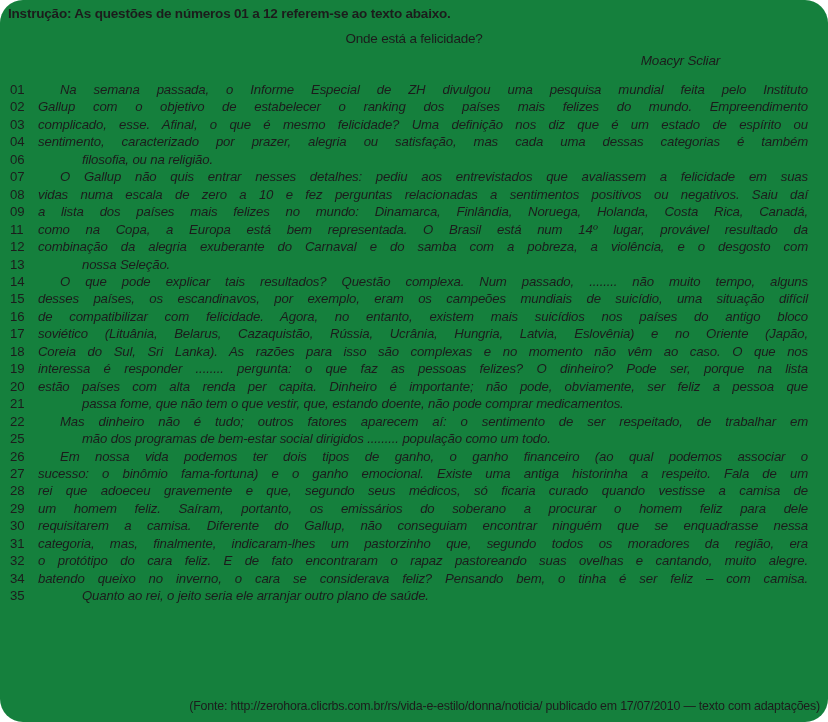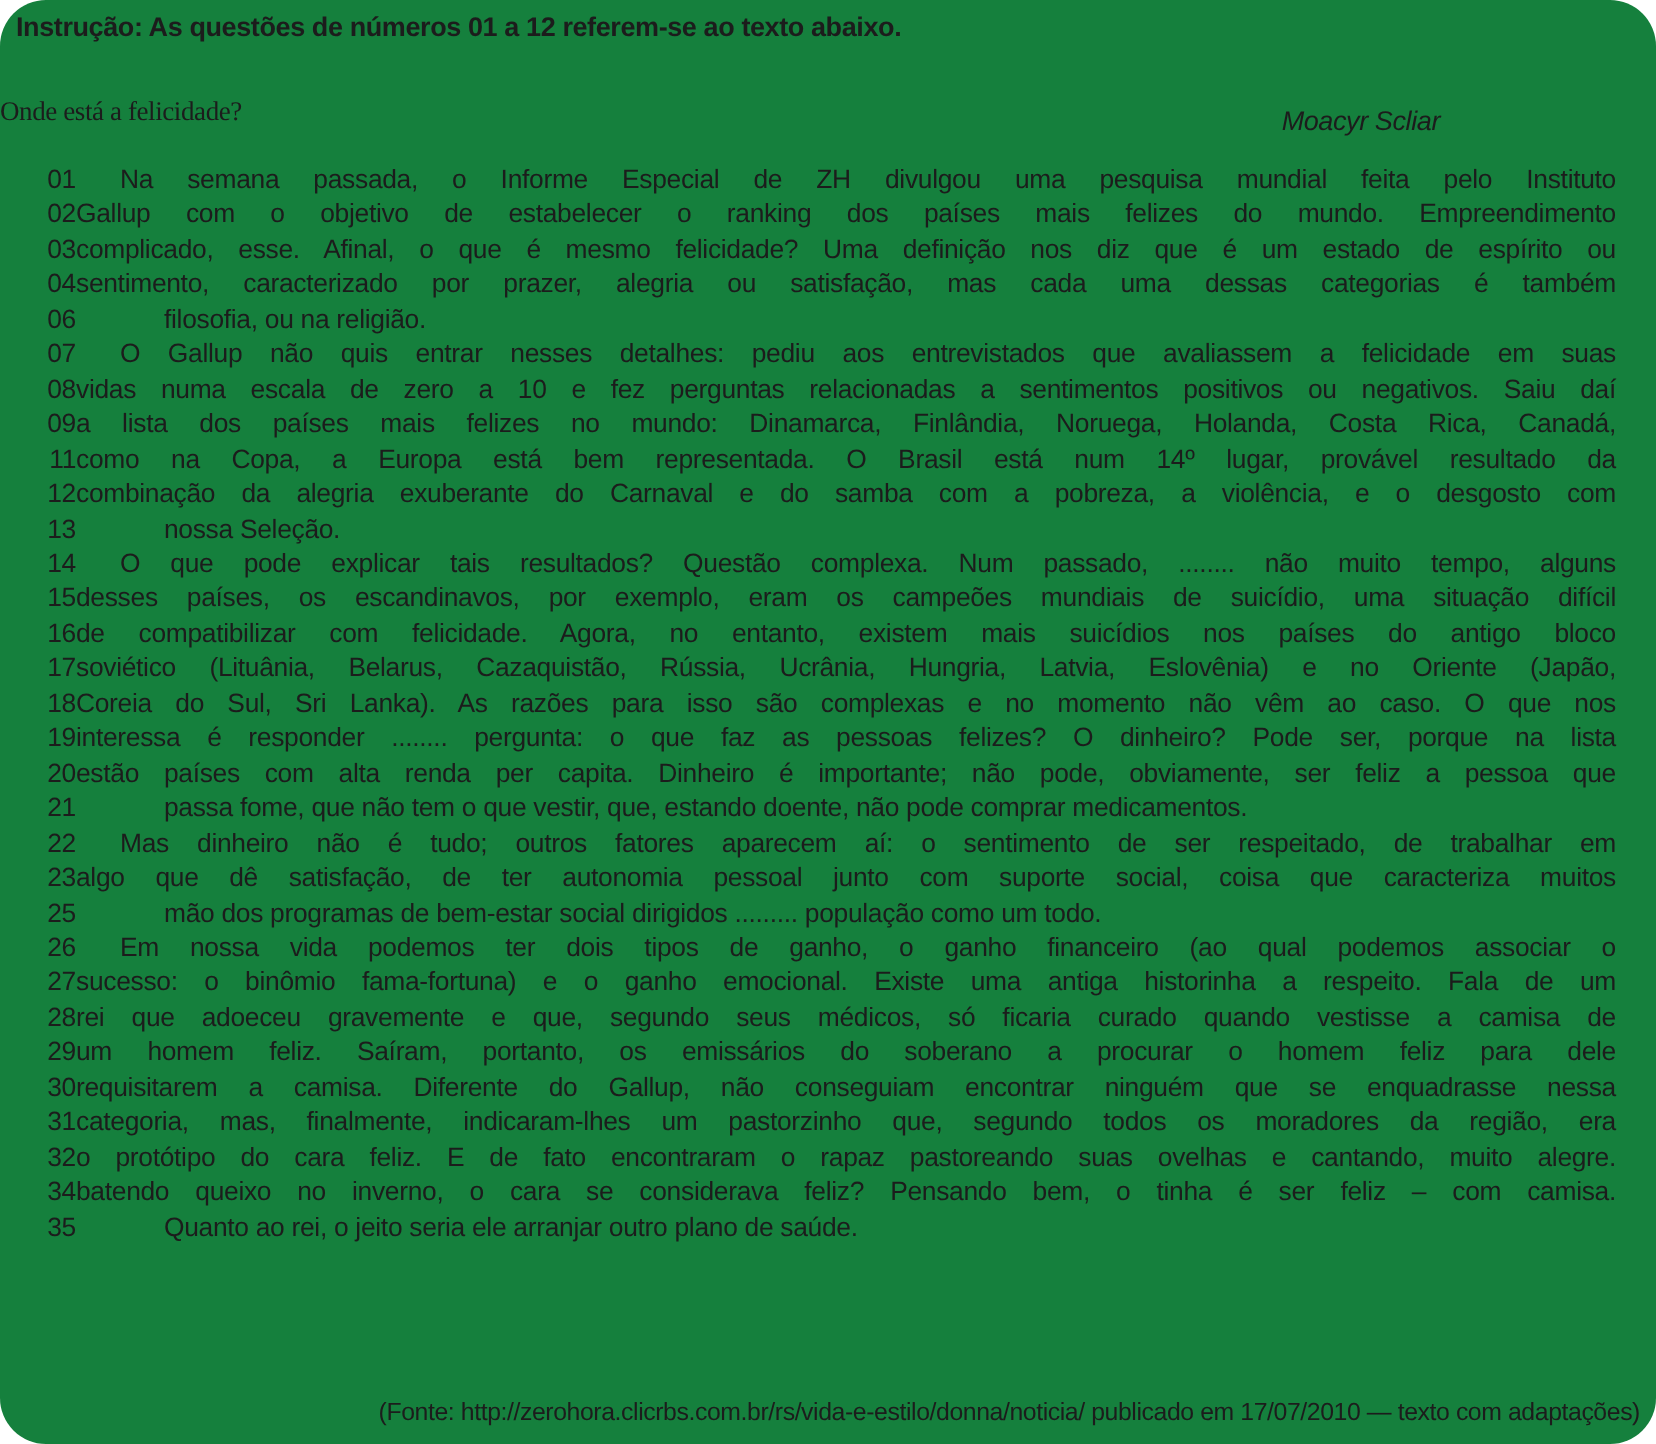--- a/index.html
+++ b/index.html
@@ -20,26 +20,26 @@
     position: absolute;
     top: 6px;
     left: 8px;
     font-size: 13.5px;
     font-weight: bold;
     letter-spacing: -0.2px;
     white-space: nowrap;
   }
   .title {
     position: absolute;
-    top: 48px;
+    top: 31px;
     left: 0;
     width: 100%;
+    text-align: center;
     font-size: 13.5px;
     letter-spacing: -0.2px;
-    font-family: Liberation Serif, serif;
   }
   .author {
     position: absolute;
     top: 53px;
     right: 108px;
     font-size: 13.5px;
     font-style: italic;
     letter-spacing: -0.2px;
   }
   .lines {
@@ -49,26 +49,27 @@
     right: 20px;
   }
   .line {
     display: flex;
     line-height: 17.45px;
     font-size: 13.2px;
     letter-spacing: -0.15px;
   }
   .num {
     flex: 0 0 28px;
-    text-align: right;
+    text-align: left;
   }
   .ltext {
     flex: 1;
     text-align: justify;
     text-align-last: justify;
+    font-style: italic;
   }
   .line.last .ltext {
     text-align: left;
     text-align-last: left;
     margin-left: 44px;
   }
   .line.first .ltext {
     text-indent: 22px;
   }
   .source {
@@ -161,24 +162,20 @@
         <span class="ltext">estão países com alta renda per capita. Dinheiro é importante; não pode, obviamente, ser feliz a pessoa que</span>
       </div>
       <div class="line last">
         <span class="num">21</span>
         <span class="ltext">passa fome, que não tem o que vestir, que, estando doente, não pode comprar medicamentos.</span>
       </div>
       <div class="line first">
         <span class="num">22</span>
         <span class="ltext">Mas dinheiro não é tudo; outros fatores aparecem aí: o sentimento de ser respeitado, de trabalhar em</span>
       </div>
-      <div class="line">
-        <span class="num">23</span>
-        <span class="ltext">algo que dê satisfação, de ter autonomia pessoal junto com suporte social, coisa que caracteriza muitos</span>
-      </div>
       <div class="line last">
         <span class="num">25</span>
         <span class="ltext">mão dos programas de bem-estar social dirigidos ......... população como um todo.</span>
       </div>
       <div class="line first">
         <span class="num">26</span>
         <span class="ltext">Em nossa vida podemos ter dois tipos de ganho, o ganho financeiro (ao qual podemos associar o</span>
       </div>
       <div class="line">
         <span class="num">27</span>

